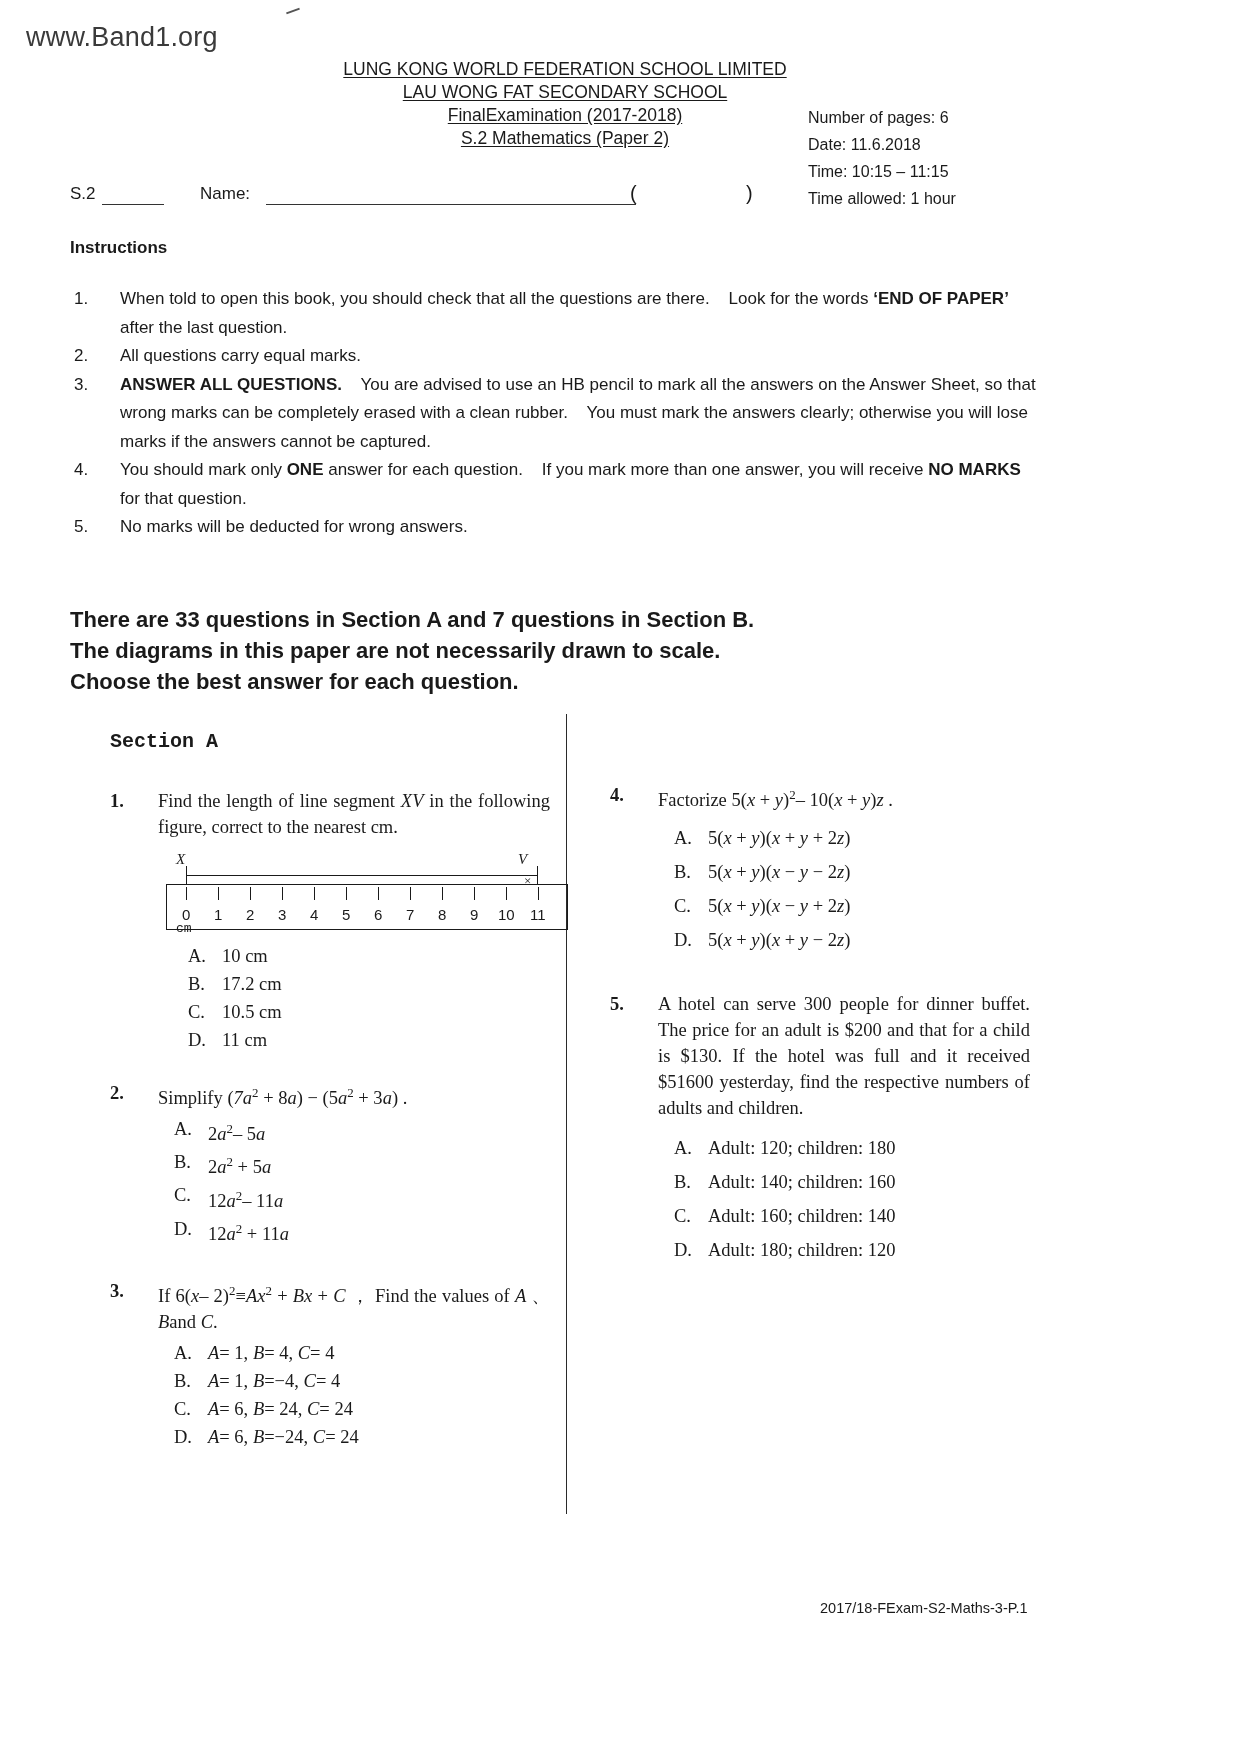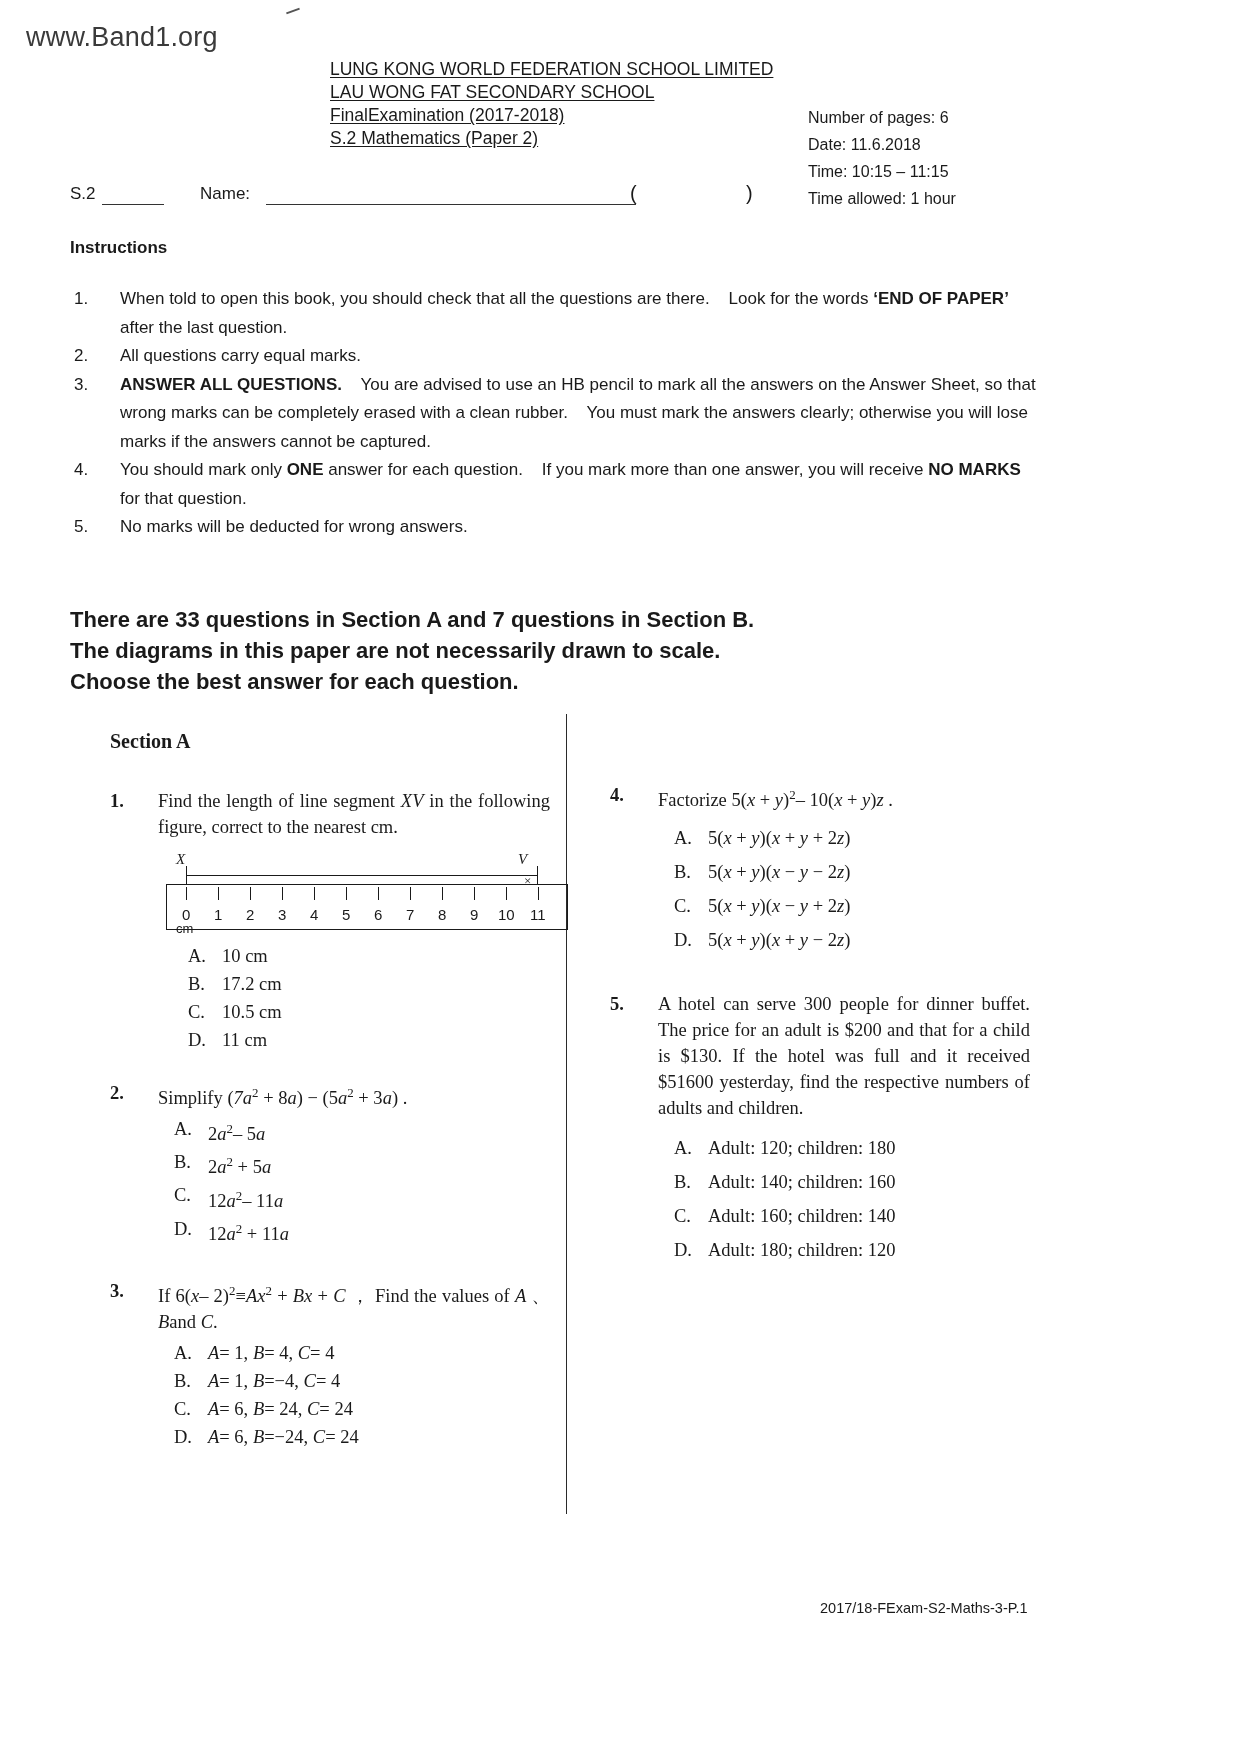--- a/index.html
+++ b/index.html
@@ -40,21 +40,21 @@
     background: #555;
     transform: rotate(-20deg);
   }
 
   
   .school-head {
     position: absolute;
     left: 330px;
     top: 58px;
     width: 470px;
-    text-align: left;
+    text-align: center;
     font-size: 17.5px;
     line-height: 23px;
     color: #1a1a1a;
   }
   .school-head div {
     text-decoration: underline;
     text-underline-offset: 2px;
     white-space: nowrap;
   }
 
@@ -124,21 +124,21 @@
     font-size: 22px;
     line-height: 31px;
     font-weight: bold;
   }
 
   
   .section-a-title {
     position: absolute;
     left: 110px;
     top: 730px;
-    font-family: Liberation Serif, serif;
+    font-family: Liberation Mono, monospace;
     font-size: 20px;
     font-weight: bold;
   }
 
   .col-divider {
     position: absolute;
     left: 566px;
     top: 714px;
     width: 1px;
     height: 800px;
@@ -267,21 +267,21 @@
     position: absolute;
     top: 48px;
     font-size: 15px;
     font-family: "Liberation Sans", sans-serif;
   }
   .cmlabel {
     position: absolute;
     left: 14px;
     top: 62px;
     font-size: 13px;
-    font-family: Liberation Sans, sans-serif;
+    font-family: Liberation Mono, monospace;
   }
 
   .footer {
     position: absolute;
     left: 820px;
     top: 1600px;
     font-size: 14.5px;
     color: #1a1a1a;
   }
 </style>

